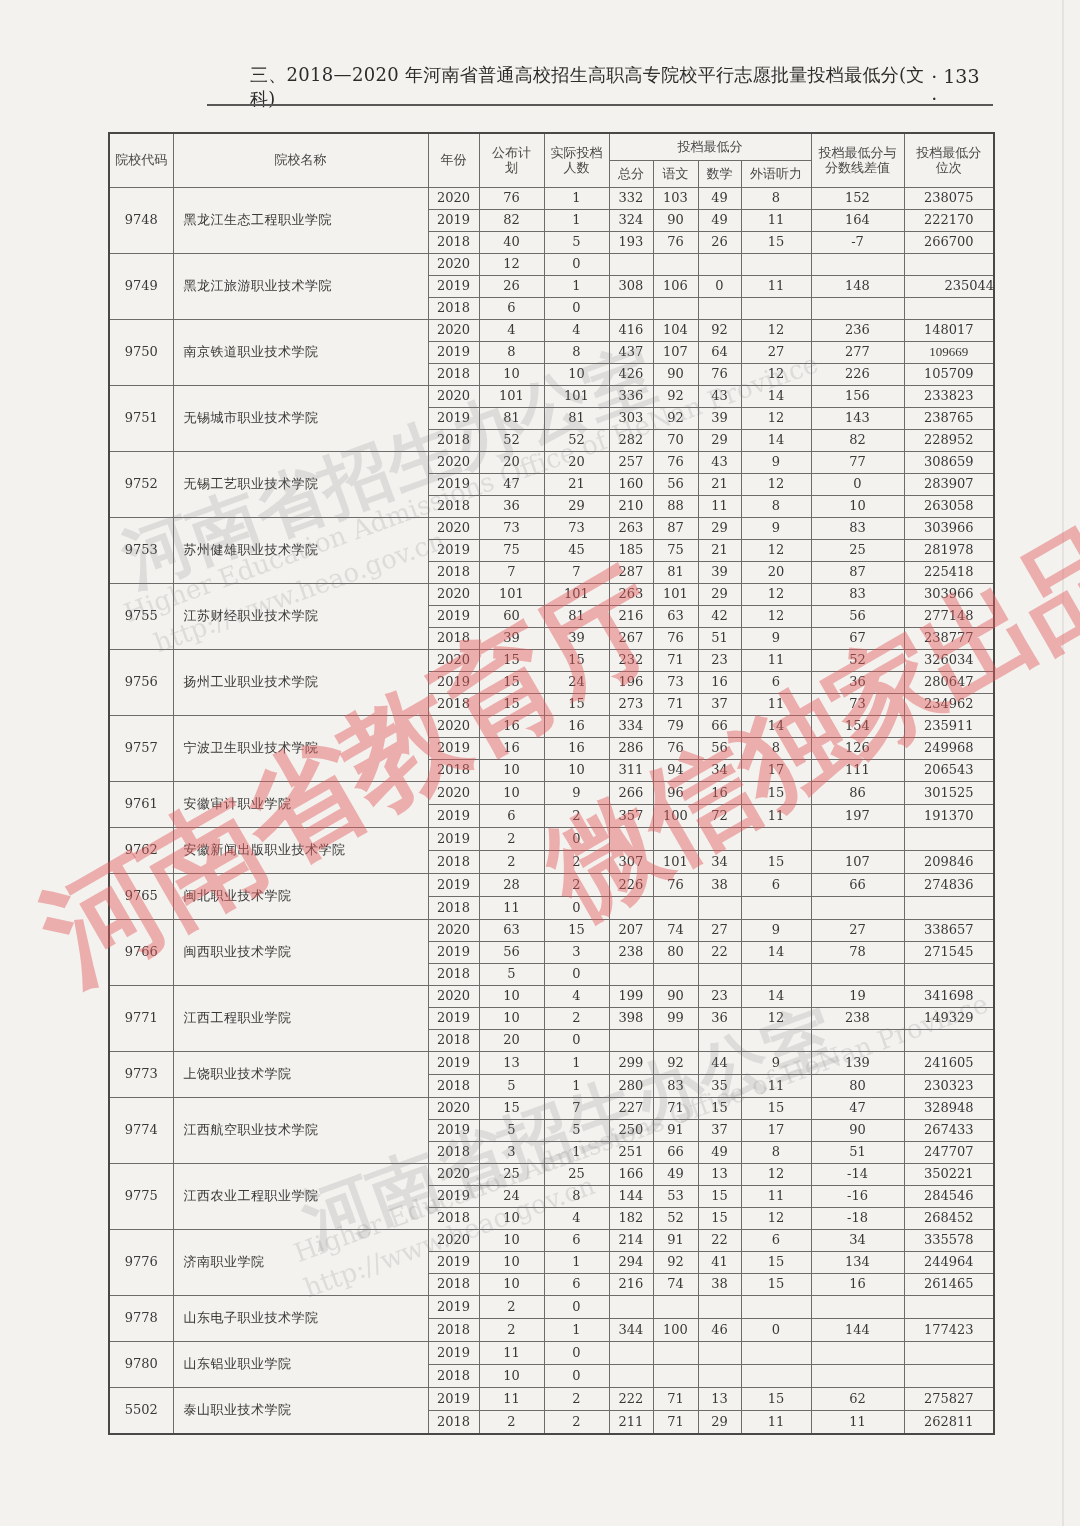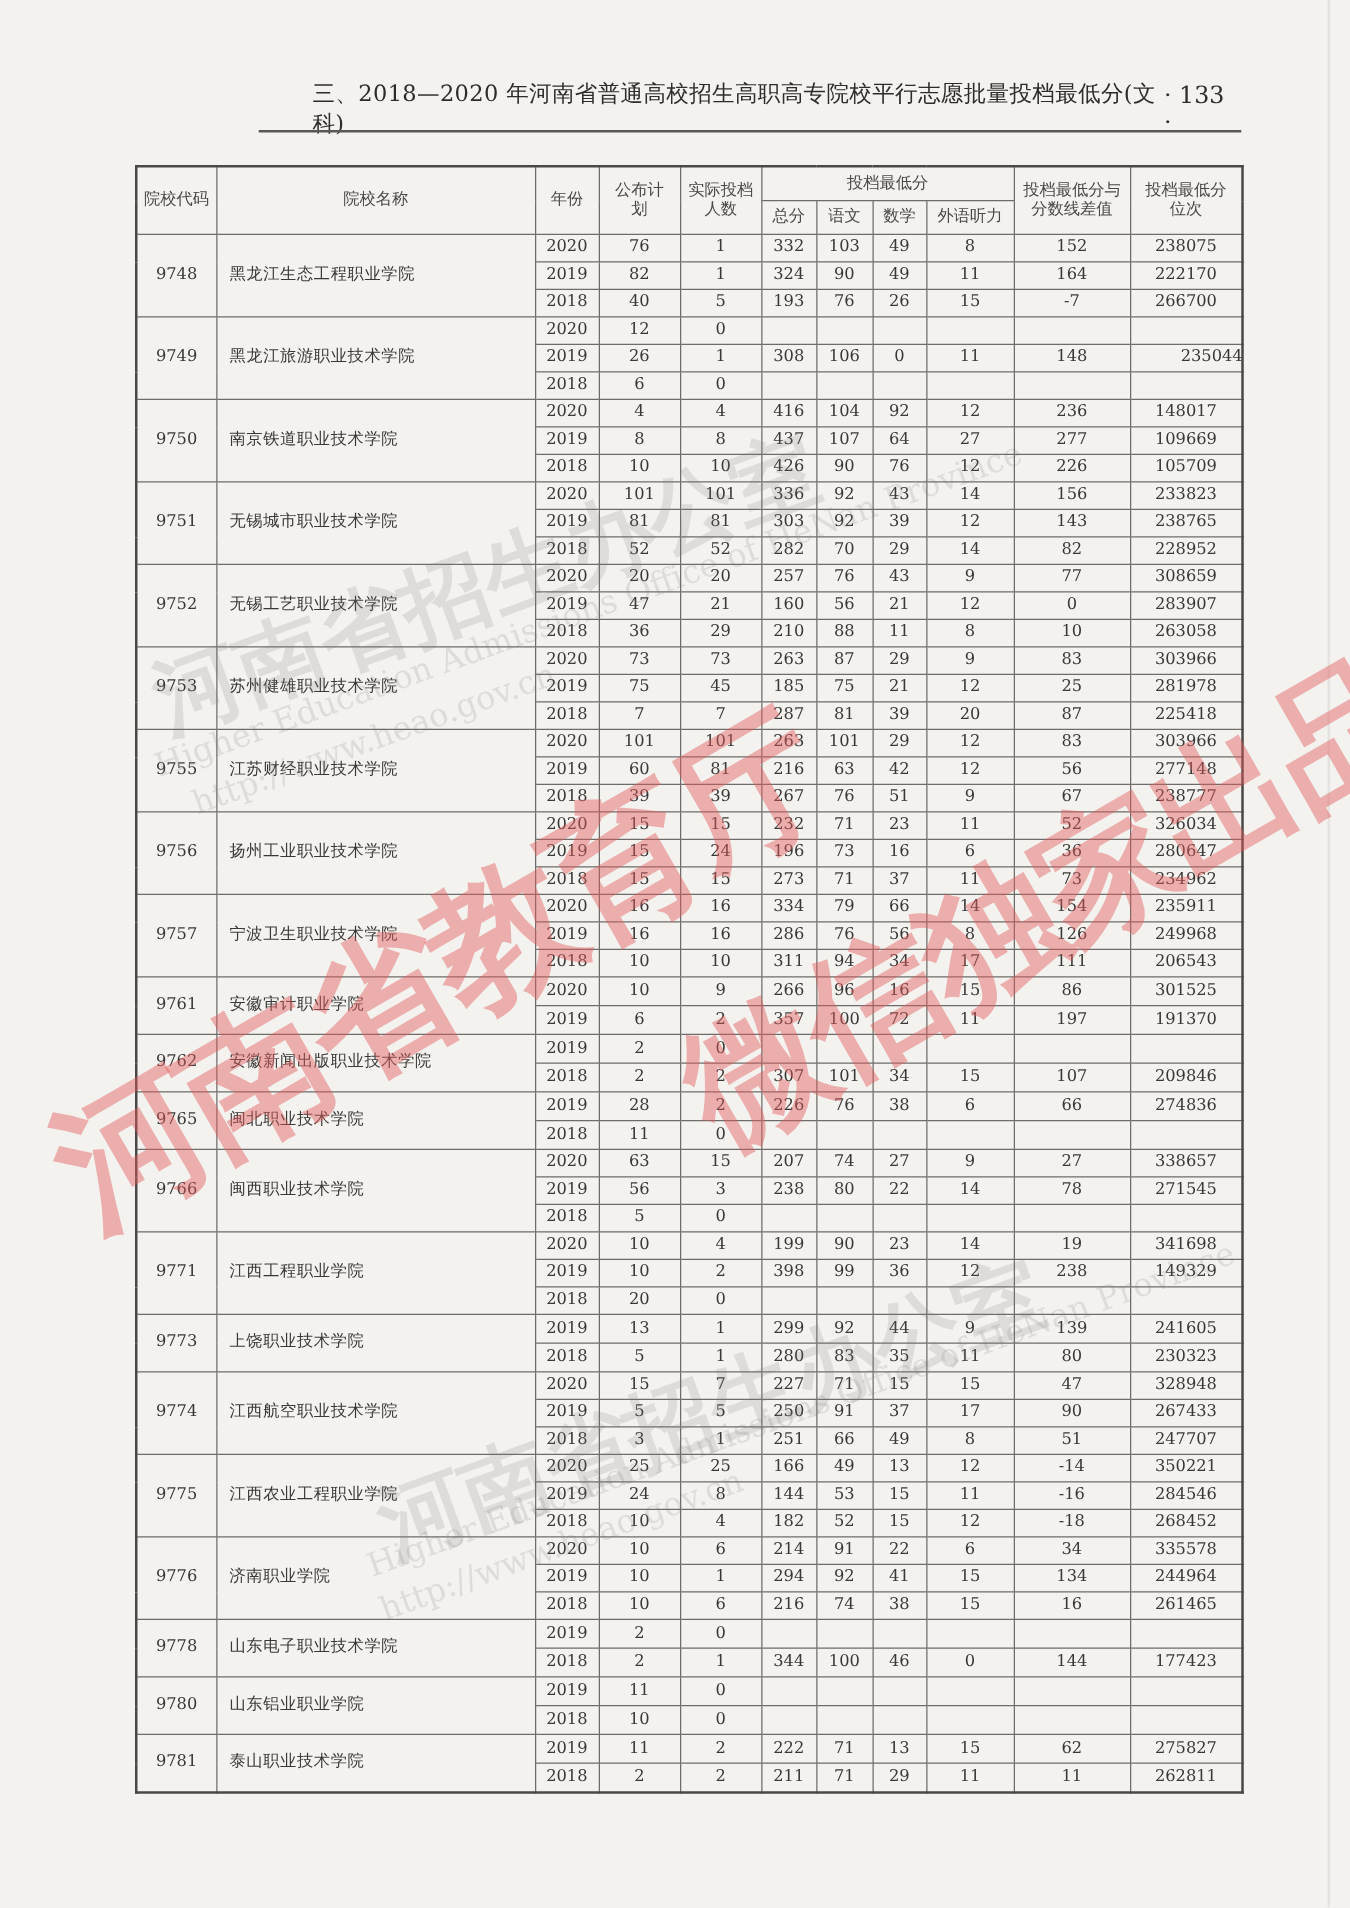--- a/index.html
+++ b/index.html
@@ -180,21 +180,21 @@
       </tr>
       <tr>
         <td style="height: 21px;">2019</td>
         <td style="height: 21px;">8</td>
         <td style="height: 21px;">8</td>
         <td style="height: 21px;">437</td>
         <td style="height: 21px;">107</td>
         <td style="height: 21px;">64</td>
         <td style="height: 21px;">27</td>
         <td style="height: 21px;">277</td>
-        <td style="height: 21px;">109669</td>
+        <td style="height: 21px; font-family: Liberation Serif, serif;">109669</td>
       </tr>
       <tr>
         <td style="height: 21px;">2018</td>
         <td style="height: 21px;">10</td>
         <td style="height: 21px;">10</td>
         <td style="height: 21px;">426</td>
         <td style="height: 21px;">90</td>
         <td style="height: 21px;">76</td>
         <td style="height: 21px;">12</td>
         <td style="height: 21px;">226</td>
@@ -723,21 +723,21 @@
         <td style="height: 22px;">10</td>
         <td style="height: 22px;">0</td>
         <td style="height: 22px;"></td>
         <td style="height: 22px;"></td>
         <td style="height: 22px;"></td>
         <td style="height: 22px;"></td>
         <td style="height: 22px;"></td>
         <td style="height: 22px;"></td>
       </tr>
       <tr>
-        <td rowspan="2">9781</td>
+        <td rowspan="2">5502</td>
         <td rowspan="2" class="name">泰山职业技术学院</td>
         <td style="height: 22px;">2019</td>
         <td style="height: 22px;">11</td>
         <td style="height: 22px;">2</td>
         <td style="height: 22px;">222</td>
         <td style="height: 22px;">71</td>
         <td style="height: 22px;">13</td>
         <td style="height: 22px;">15</td>
         <td style="height: 22px;">62</td>
         <td style="height: 22px;">275827</td>

